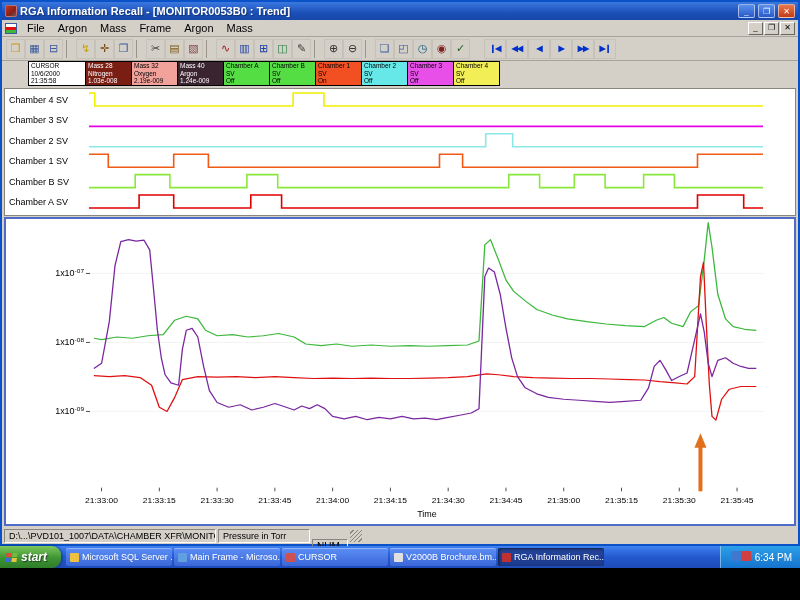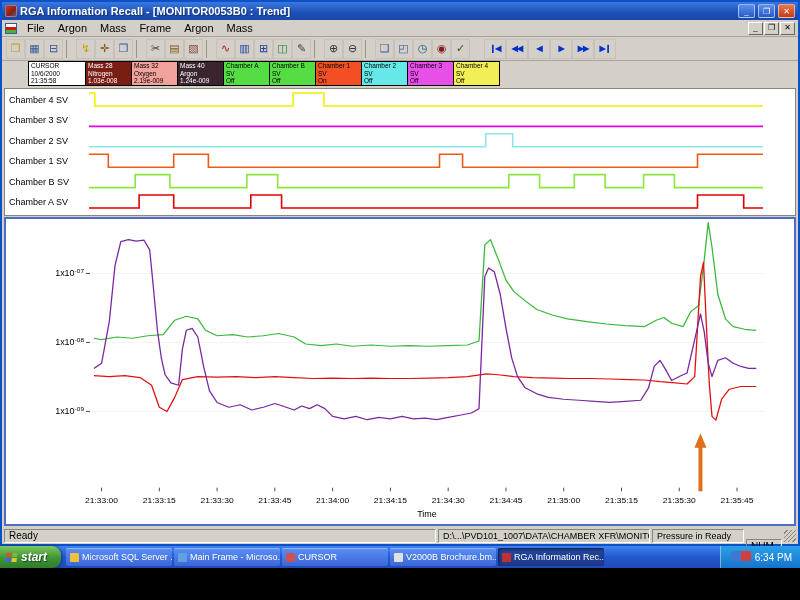--- a/index.html
+++ b/index.html
@@ -235,23 +235,22 @@
           <polyline points="87.9,172.6 103.3,173.6 118.7,172.6 134.1,174.7 145.6,183.1 153.3,207.4 161.0,212.0 168.7,196.5 176.4,176.9 191.8,173.6 211.1,174.1 230.4,173.6 249.6,174.7 268.9,173.6 288.1,174.7 307.4,175.7 326.6,175.2 345.9,175.7 365.2,175.2 384.4,175.7 403.7,175.7 422.9,175.2 442.2,174.7 461.4,173.6 480.7,170.7 492.3,171.6 507.7,173.6 526.9,174.7 546.2,175.2 565.4,175.7 584.7,175.7 603.9,176.3 623.2,176.9 638.6,177.4 654.0,179.2 669.4,180.5 681.0,181.8 688.7,173.6 694.5,63.5 697.5,47.7 700.2,113.1 703.3,181.8 706.0,217.4 709.9,221.5 715.6,198.6 723.3,187.5 734.9,184.5 750.3,184.5" fill="none" stroke="#e01010" stroke-width="1.3" stroke-linejoin="round"></polyline>
           <polyline points="87.9,164.6 95.6,158.9 103.3,113.1 109.0,51.3 114.8,24.9 122.5,22.7 130.2,24.3 137.9,23.2 143.7,34.0 147.5,76.9 151.4,122.6 155.3,152.9 159.1,171.6 164.9,180.5 172.6,183.1 176.4,143.4 180.3,122.6 186.1,120.5 191.8,130.0 197.6,162.4 203.4,189.1 211.1,202.1 222.7,207.4 234.2,204.6 245.8,210.4 257.3,207.4 268.9,203.3 276.6,206.0 288.1,210.4 295.8,206.0 303.5,208.9 311.2,204.6 318.9,208.9 326.6,217.4 338.2,220.2 349.7,217.4 361.3,221.1 372.9,218.6 384.4,220.2 396.0,217.4 407.5,220.2 419.1,219.4 430.6,221.1 442.2,218.6 453.7,216.2 465.3,213.7 473.0,208.9 478.8,63.5 482.6,54.0 488.4,58.4 494.2,82.9 500.0,120.5 505.7,152.9 511.5,173.6 519.2,186.0 530.8,192.6 542.3,196.5 557.7,198.6 573.1,199.7 588.5,200.9 603.9,202.1 619.3,200.9 634.8,199.7 642.5,186.0 648.2,162.4 654.0,155.7 659.8,166.2 665.6,178.0 673.3,173.6 681.0,169.7 688.7,132.9 694.5,104.5 698.3,124.9 702.2,158.9 706.0,173.6 711.8,155.7 719.5,152.9 727.2,158.9 734.9,162.4 742.6,164.6 750.3,164.6" fill="none" stroke="#7a28a0" stroke-width="1.3" stroke-linejoin="round"></polyline>
           <g>
             <line x1="694.4514285714286" y1="300" x2="694.4514285714286" y2="250" stroke="#e0701c" stroke-width="4"></line>
             <polygon points="688.4514285714286,252 700.4514285714286,252 694.4514285714286,236" fill="#e0701c"></polygon>
           </g>
         </svg>
     </div>
 
     <div class="statusbar">
-      <div class="sb-panel sb-ready">Ready</div>
       <div class="sb-panel sb-path">D:\...\PVD101_1007\DATA\CHAMBER XFR\MONITOR</div>
-      <div class="sb-panel sb-units">Pressure in Ready</div>
+      <div class="sb-panel sb-units">Pressure in Torr</div>
       <div class="sb-panel sb-num">NUM</div>
       <div class="grip"></div>
     </div>
   </div>
 
   <div class="taskbar">
     <div class="start-btn">
       <span class="winlogo">
           <i></i>
           <i></i>

